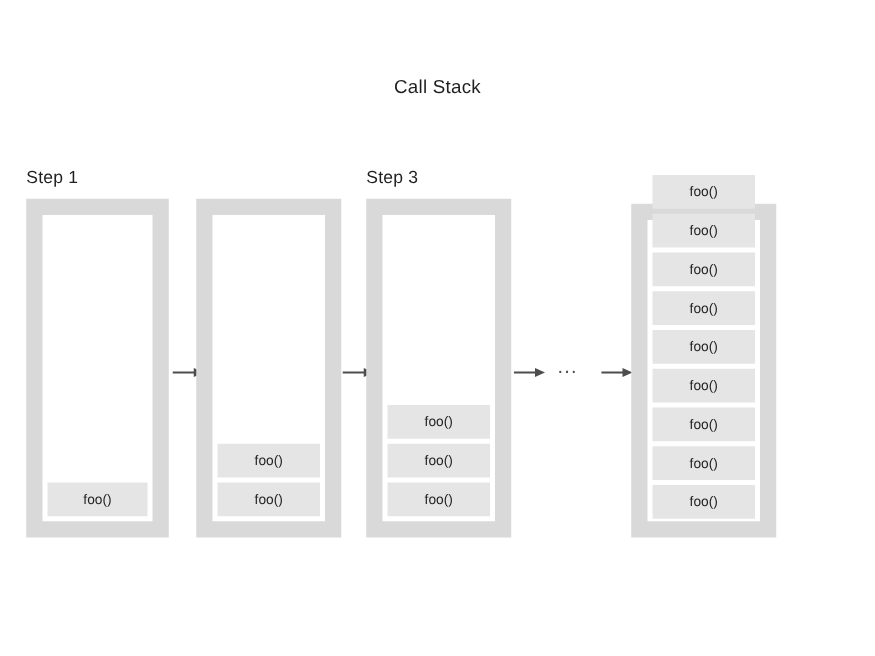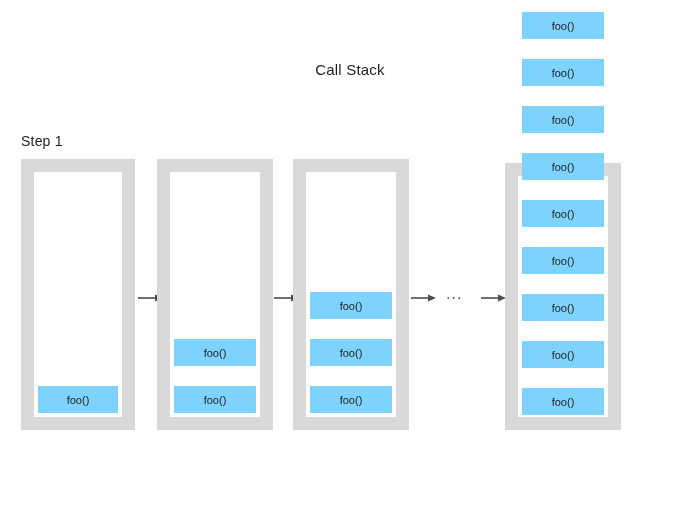--- a/index.html
+++ b/index.html
@@ -59,30 +59,29 @@
     background: #ffffff;
   }
   .boxes {
     position: absolute;
     display: flex;
     flex-direction: column-reverse;
     justify-content: flex-start;
     gap: 4px;
   }
   .frame-box {
-    background: #7dd3fc;
+    background: #e5e5e5;
     height: 27px;
     display: flex;
     align-items: center;
     justify-content: center;
     font-size: 11px;
     color: #1f1f1f;
     box-sizing: border-box;
     flex: none;
-    margin-top: 16px;
   }
 
   
   .arrow {
     position: absolute;
     top: 291px;
     width: 26px;
     height: 14px;
   }
   .arrow svg { display: block; }
@@ -127,20 +126,21 @@
       </div>
   </div>
 
   <div class="arrow" style="left:274px;">
     <svg width="26" height="14" viewBox="0 0 26 14">
       <path d="M0 7 L19 7" stroke="#4d4d4d" stroke-width="1.6" fill="none"></path>
       <path d="M25 7 L17 3.4 L17 10.6 Z" fill="#4d4d4d"></path>
     </svg>
   </div>
 
+  <div class="col-title" style="left:293px; top:133px; width:116px;">Step 3</div>
   <div class="stack" style="left:293px; top:159px; width:116px; height:271px;">
     <div class="frame-outer" style="left:0; top:0; width:116px; height:271px;"></div>
     <div class="frame-inner" style="left:13px; top:13px; width:90px; height:245px;"></div>
     <div class="boxes" id="boxes-step-3" style="left:17px; top:17px; width:82px; height:237px;">
         <div class="frame-box">foo()</div>
         <div class="frame-box">foo()</div>
         <div class="frame-box">foo()</div>
       </div>
   </div>
 

